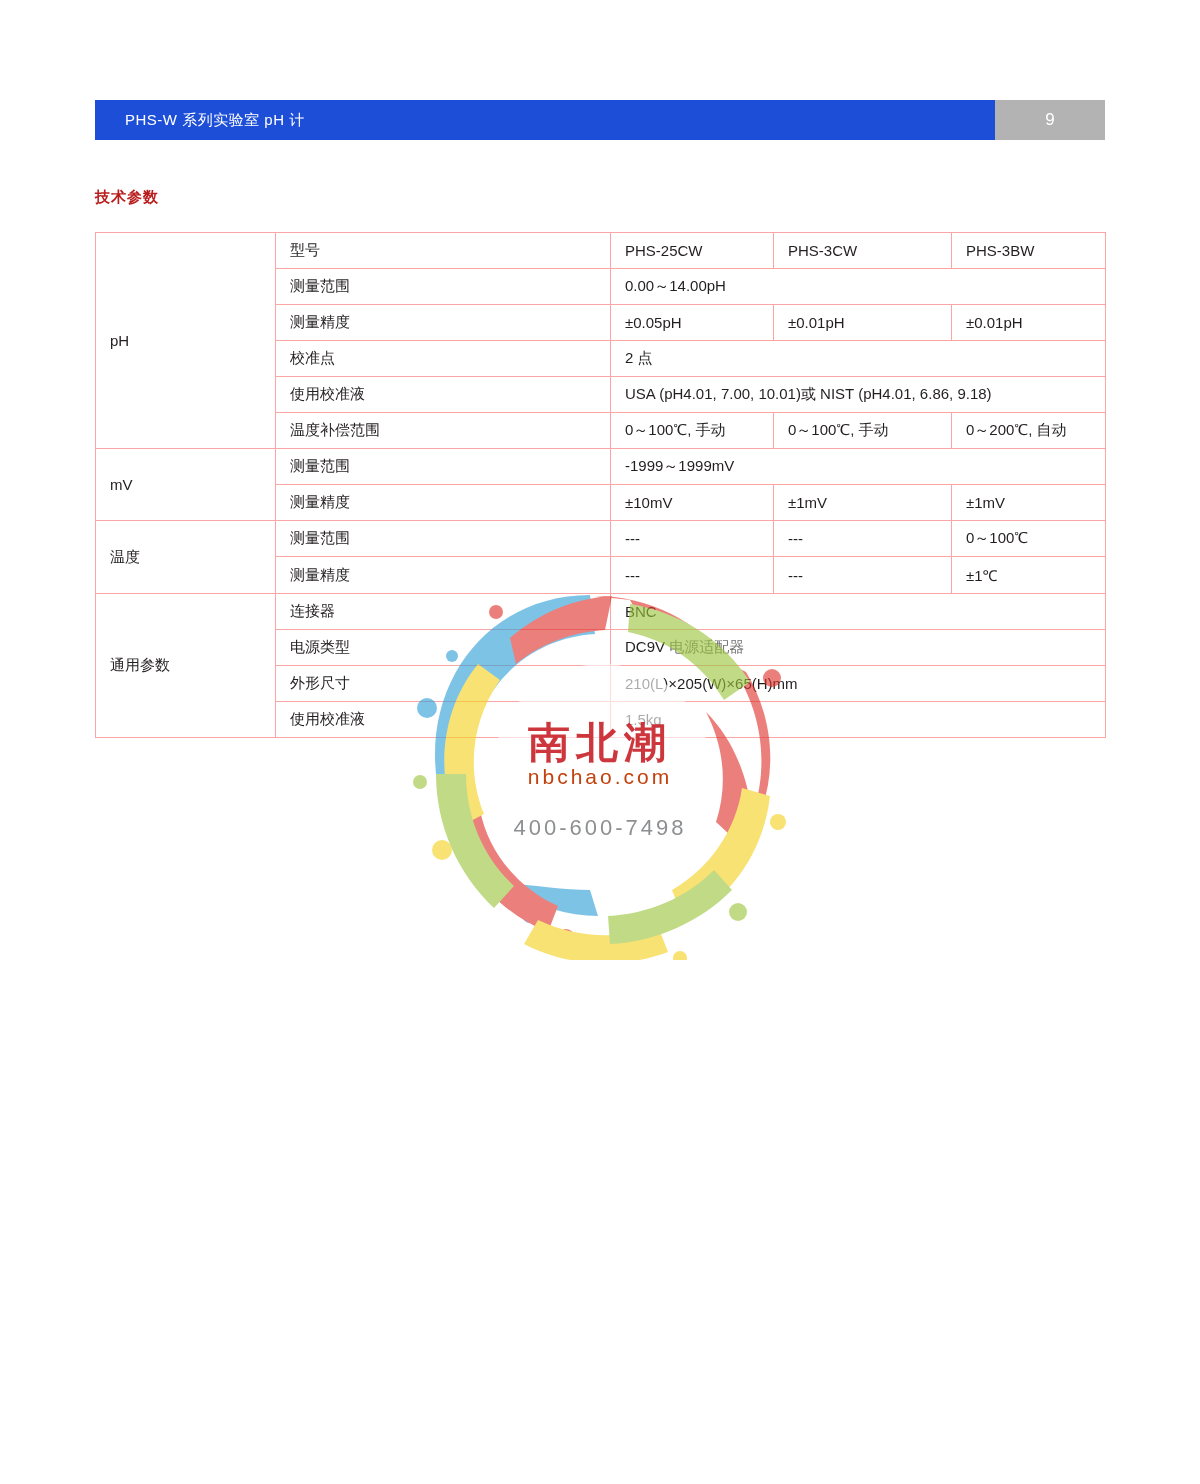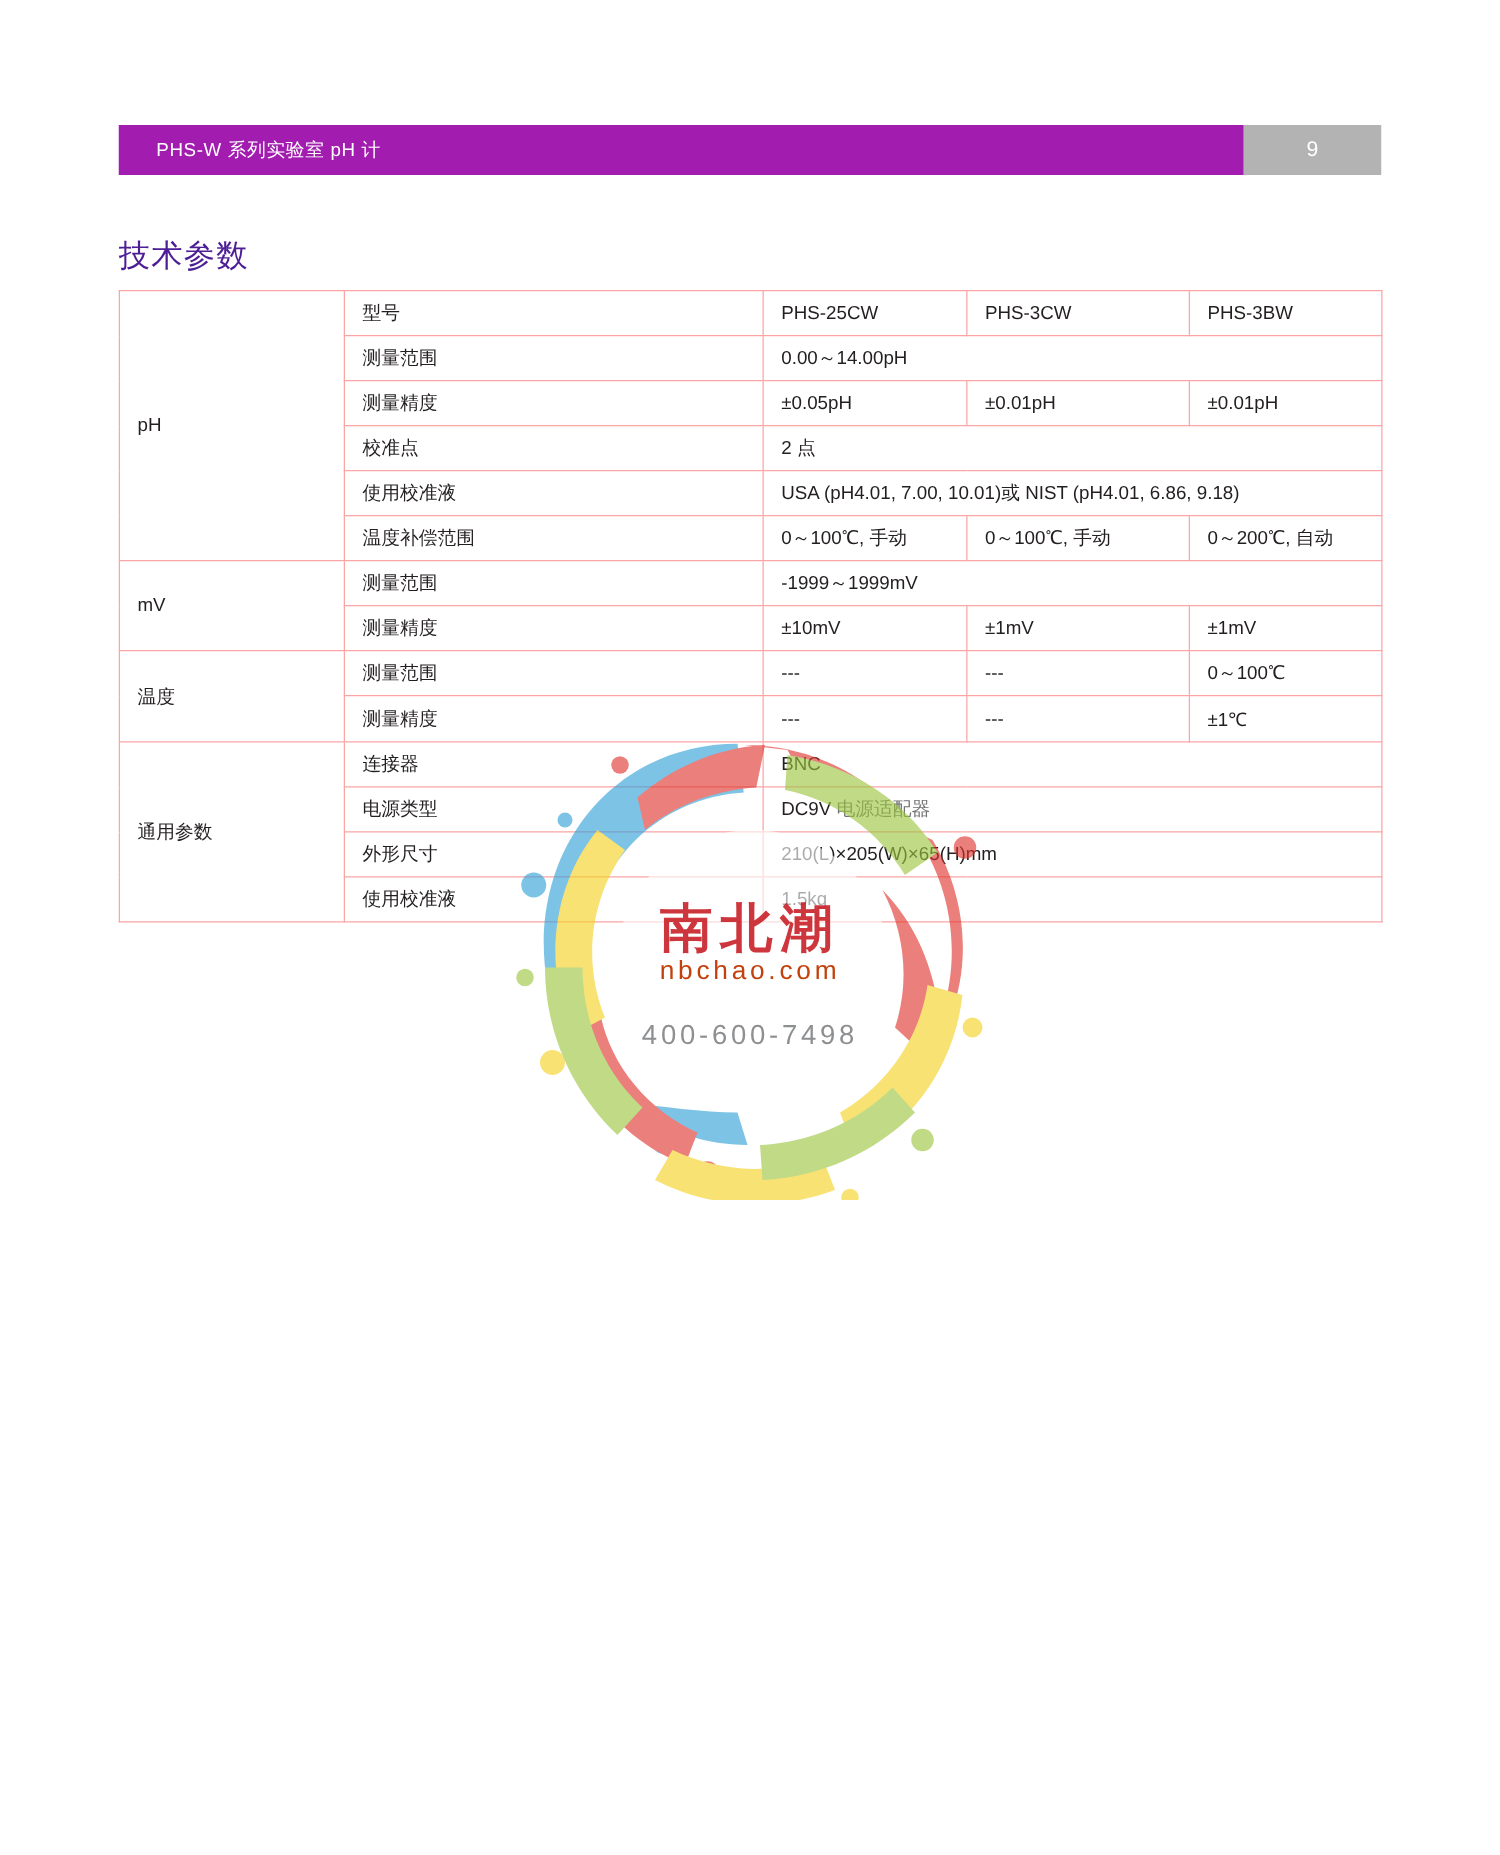--- a/index.html
+++ b/index.html
@@ -19,21 +19,21 @@
   
   .header {
     position: absolute;
     left: 95px;
     top: 100px;
     width: 1010px;
     height: 40px;
     display: flex;
   }
   .header-left {
-    background: #a21caf;
+    background: #1d4ed8;
     color: #ffffff;
     flex: 0 0 900px;
     display: flex;
     align-items: center;
     font-size: 15px;
     letter-spacing: 0.5px;
   }
   .header-left .htext {
     padding-left: 30px;
   }
@@ -45,24 +45,24 @@
     align-items: center;
     justify-content: center;
     font-size: 17px;
   }
 
   
   .section-title {
     position: absolute;
     left: 95px;
     top: 188px;
-    font-size: 25px;
-    font-weight: normal;
+    font-size: 15px;
+    font-weight: bold;
     letter-spacing: 1px;
-    color: #4c1d95;
+    color: #b91c1c;
   }
 
   
   .spec-table {
     position: absolute;
     left: 95px;
     top: 232px;
     width: 1010px;
     border-collapse: collapse;
     table-layout: fixed;

